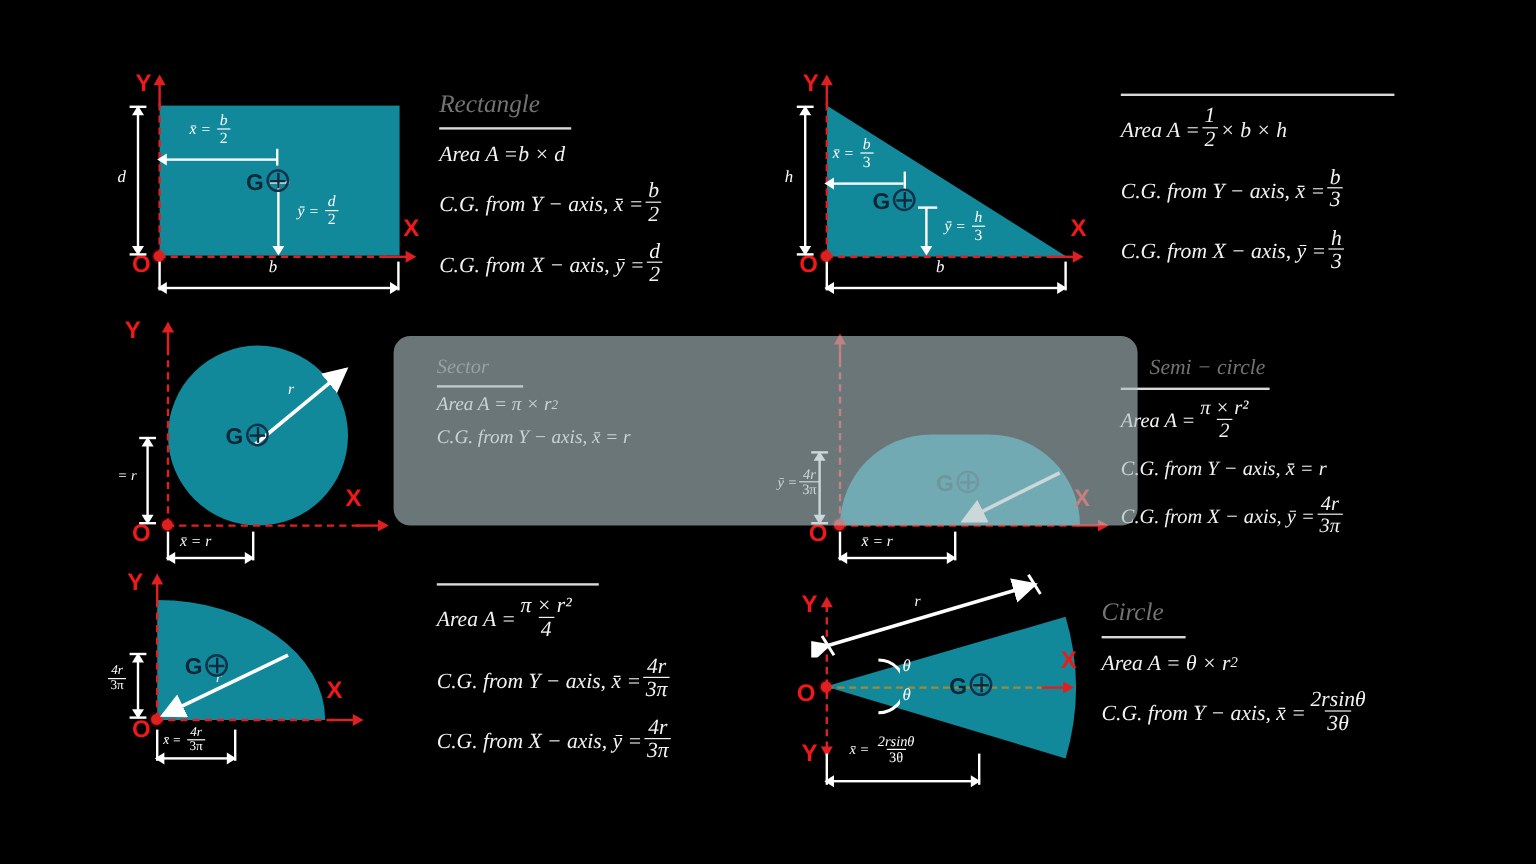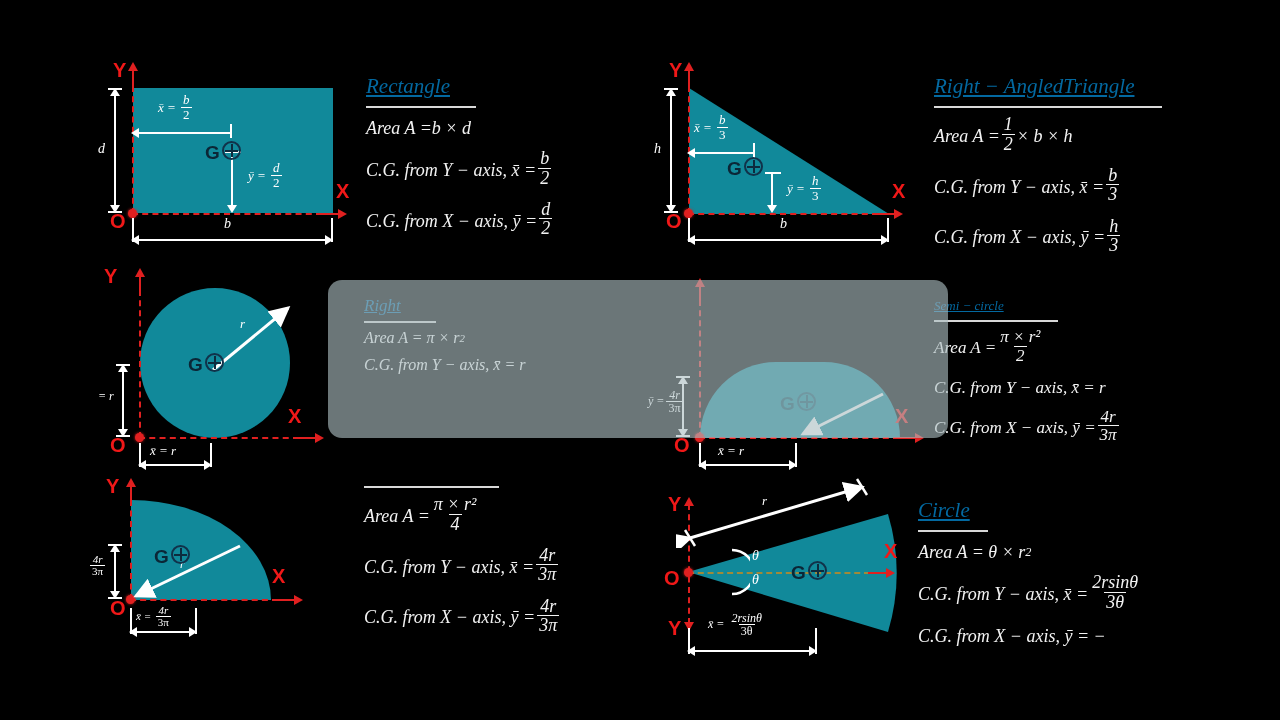--- a/index.html
+++ b/index.html
@@ -86,22 +86,22 @@
     position:absolute; color:#ffffff; font-size:13px; white-space:nowrap;
     font-family:"Liberation Serif", serif;
   }
   .dimlabel{
     position:absolute; color:#ffffff; font-size:14px; white-space:nowrap;
     font-style:italic;
   }
 
   
   .f-title{
-    font-style:italic; font-size:21px; color:#0369a1; white-space:nowrap;
-    display:inline-block; padding-bottom:3px;text-decoration:underline;
+    font-style:italic; font-size:21px; color:#737373; white-space:nowrap;
+    display:inline-block; padding-bottom:3px;
   }
   .f-rule{ height:1.5px; background:#d8d8d8; margin:4px 0 10px 0; }
   .f-line{
     font-style:italic; font-size:18px; color:#f2f2f2; white-space:nowrap;
     margin-bottom:13px; display:flex; align-items:center;
   }
   .f-line:last-child{ margin-bottom:0; }
 
   
   #title-overlay{
@@ -262,23 +262,20 @@
 
       <div class="gmark" style="left:744px; top:157px;">
         <div class="gcircle"></div>
         <div class="gplus-h"></div>
         <div class="gplus-v"></div>
         <div class="glabel">G</div>
       </div>
     </div>
 
     <div class="formulas" style="left:934px; top:74px; width:290px;">
-      <div>
-        <span class="f-title">Right − AngledTriangle</span>
-      </div>
       <div class="f-rule" style="width:228px;"></div>
       <div class="f-line">
         <span>Area A = </span>
           <span class="frac">
             <span class="num">1</span>
             <span class="den">2</span>
           </span>
           <span> × b × h</span>
       </div>
       <div class="f-line">
@@ -342,21 +339,21 @@
       <div class="gmark" style="left:205px; top:353px;">
         <div class="gcircle"></div>
         <div class="gplus-h"></div>
         <div class="gplus-v"></div>
         <div class="glabel">G</div>
       </div>
     </div>
 
     <div class="formulas" style="left:364px; top:296px; width:250px;">
       <div>
-        <span class="f-title" style="font-size:17px;">Right</span>
+        <span class="f-title" style="font-size:17px;">Sector</span>
       </div>
       <div class="f-rule" style="width:72px; margin:2px 0 6px 0;"></div>
       <div class="f-line" style="font-size:16px; margin-bottom:9px;">
         <span>Area A = π × r</span>
           <span class="sup">2</span>
       </div>
       <div class="f-line" style="font-size:16px; margin-bottom:9px;">
         <span>C.G. from Y − axis, x̄ = r</span>
       </div>
     </div>
@@ -412,21 +409,21 @@
       <div class="gmark" style="left:797px; top:392px; opacity:0.55;">
         <div class="gcircle"></div>
         <div class="gplus-h"></div>
         <div class="gplus-v"></div>
         <div class="glabel">G</div>
       </div>
     </div>
 
     <div class="formulas" style="left:934px; top:296px; width:300px;">
       <div>
-        <span class="f-title" style="font-size:13px;">Semi − circle</span>
+        <span class="f-title" style="font-size:18px;margin-left:24px;">Semi − circle</span>
       </div>
       <div class="f-rule" style="width:124px; margin:3px 0 9px 0;"></div>
       <div class="f-line" style="font-size:17px; margin-bottom:12px;">
         <span>Area A = </span>
           <span class="frac">
             <span class="num">π × r²</span>
             <span class="den">2</span>
           </span>
       </div>
       <div class="f-line" style="font-size:17px; margin-bottom:12px;">
@@ -598,22 +595,19 @@
         <span>Area A = θ × r</span>
           <span class="sup">2</span>
       </div>
       <div class="f-line">
         <span>C.G. from Y − axis, x̄ = </span>
           <span class="frac">
             <span class="num mi">2rsinθ</span>
             <span class="den">3θ</span>
           </span>
       </div>
-      <div class="f-line">
-        <span>C.G. from X − axis, ȳ = −</span>
-      </div>
     </div>
   </div>
 
   <div id="title-overlay">
   </div>
 
 </div>
 
 </body></html>

